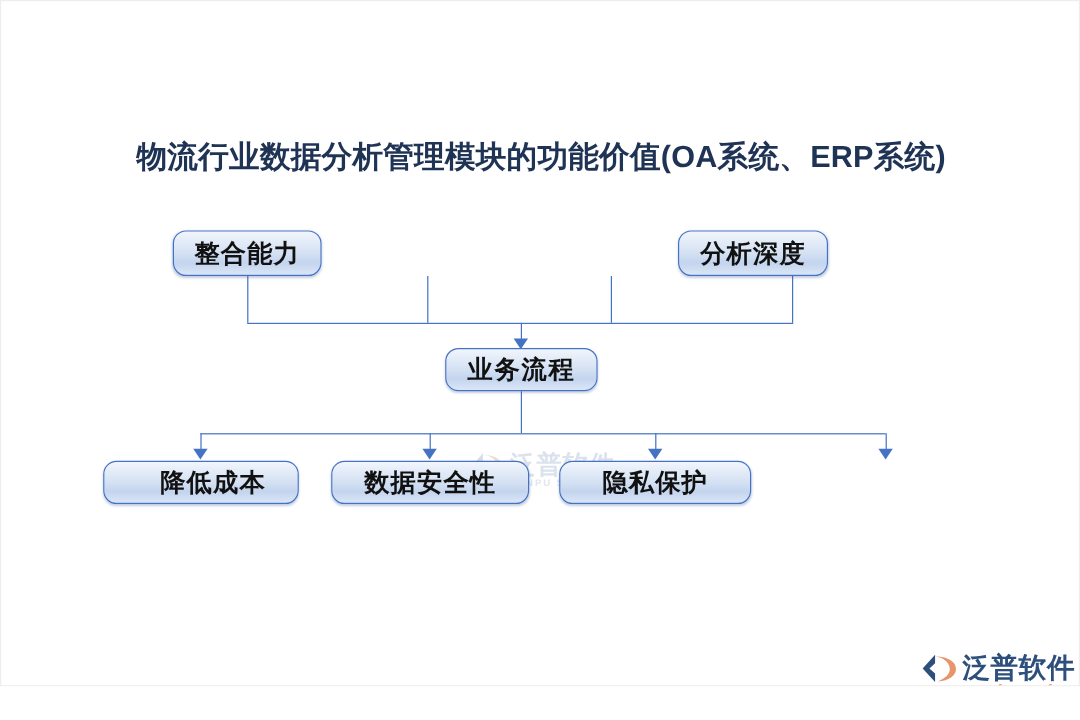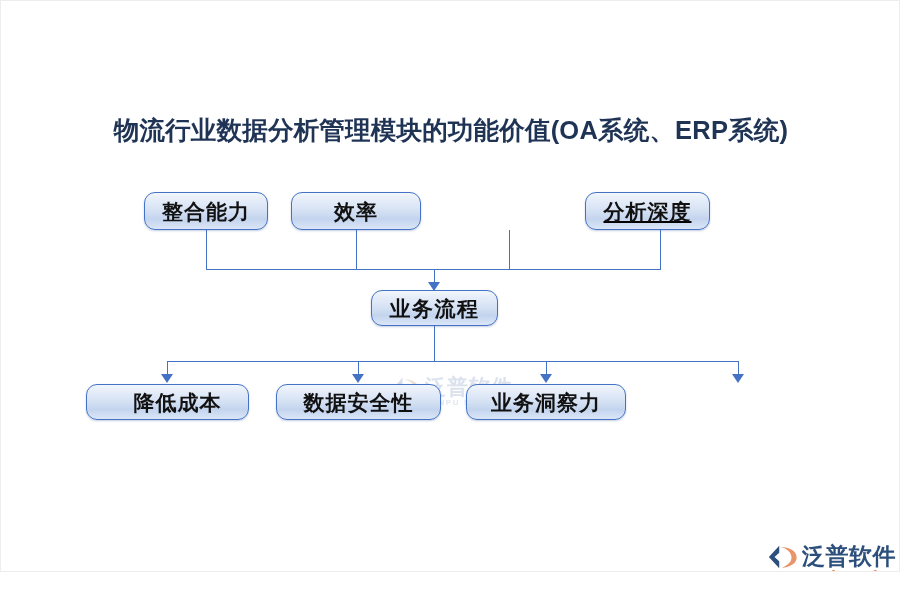--- a/index.html
+++ b/index.html
@@ -167,24 +167,21 @@
 </head>
 <body>
 
 <div id="page">
 
   <div id="title">物流行业数据分析管理模块的功能价值(OA系统、ERP系统)</div>
 
   <div class="node top" style="left:143px; top:191px; width:124px; height:38px;">
     <span class="label">整合能力</span>
   </div>
-  <div class="node top" style="left:290px; top:191px; width:130px; height:38px;">
-    <span class="label">效率</span>
-  </div>
-  <div class="node top" style="left:584px; top:191px; width:125px; height:38px;text-decoration:underline;">
+  <div class="node top" style="left:564px; top:191px; width:125px; height:38px;">
     <span class="label">分析深度</span>
   </div>
 
   <div class="conn-v" style="left:205px; top:229px; height:39px;"></div>
   <div class="conn-v" style="left:355px; top:229px; height:39px;"></div>
   <div class="conn-v" style="left:508px; top:229px; height:39px;"></div>
   <div class="conn-v" style="left:659px; top:229px; height:39px;"></div>
 
   <div class="conn-h" style="left:205px; top:268px; width:455px;"></div>
 
@@ -210,21 +207,21 @@
   <div class="conn-v" style="left:737px; top:360px; height:14px;"></div>
   <div class="arrow-head" style="left:731px; top:373px;"></div>
 
   <div class="node bot" style="left:85px; top:383px; width:163px; height:36px;padding-left:20px;">
     <span class="label">降低成本</span>
   </div>
   <div class="node bot" style="left:275px; top:383px; width:165px; height:36px;text-align:right;">
     <span class="label">数据安全性</span>
   </div>
   <div class="node bot" style="left:465px; top:383px; width:160px; height:36px;">
-    <span class="label">业务洞察力</span>
+    <span class="label">隐私保护</span>
   </div>
 
   <div id="watermark">
     <svg class="wm-mark" viewBox="0 0 34 26" xmlns="http://www.w3.org/2000/svg">
       <path d="M13 1 L3 13 L13 25 L13 18 L8.5 13 L13 8 Z" fill="#aebfd8"></path>
       <path d="M14 3 C26 3 31 8 31 14 C31 20 25 24 16 24 C23 21 26 18 26 13 C26 8 21 4 14 3 Z" fill="#d8c0ae"></path>
     </svg>
     <div class="wm-cn">泛普软件</div>
     <div class="wm-en">FANPU SOFTWARE</div>
   </div>

